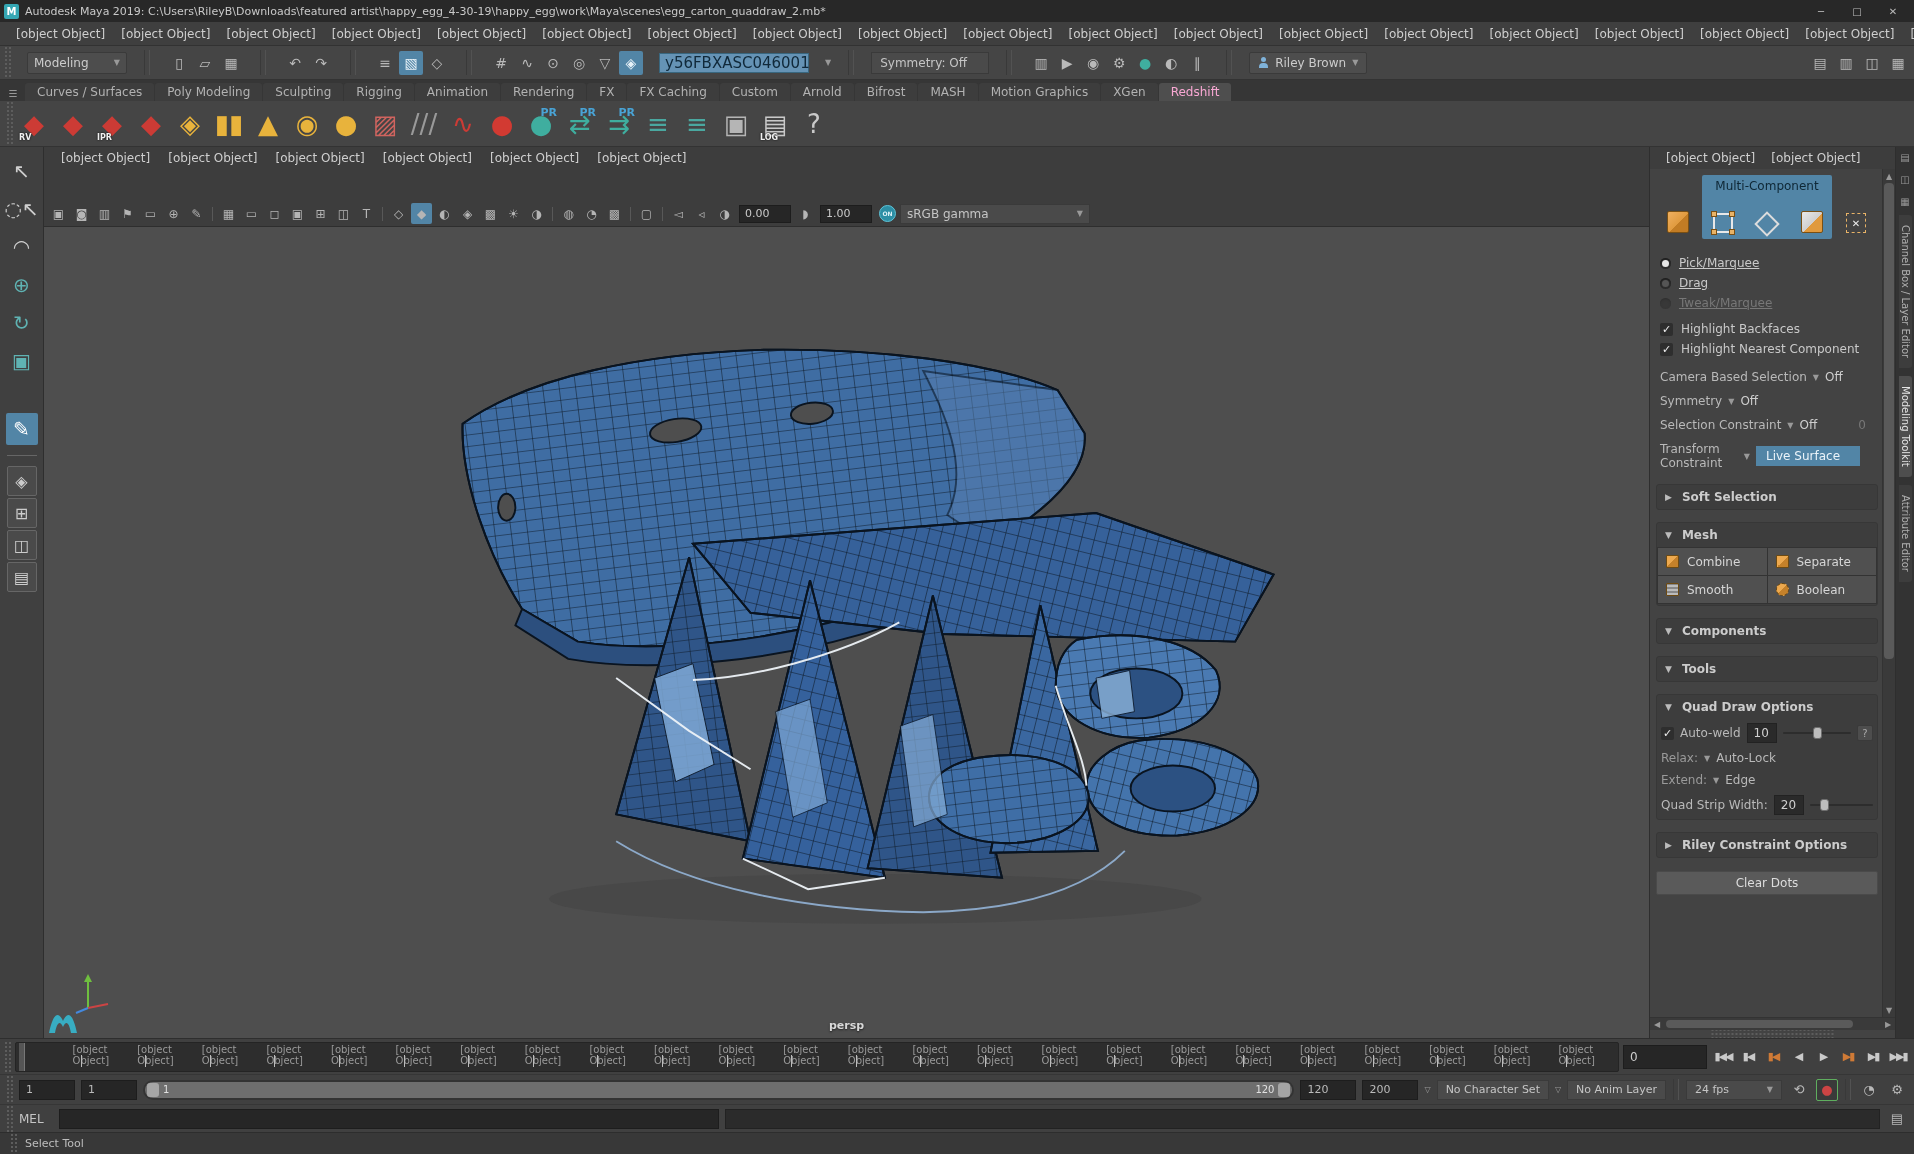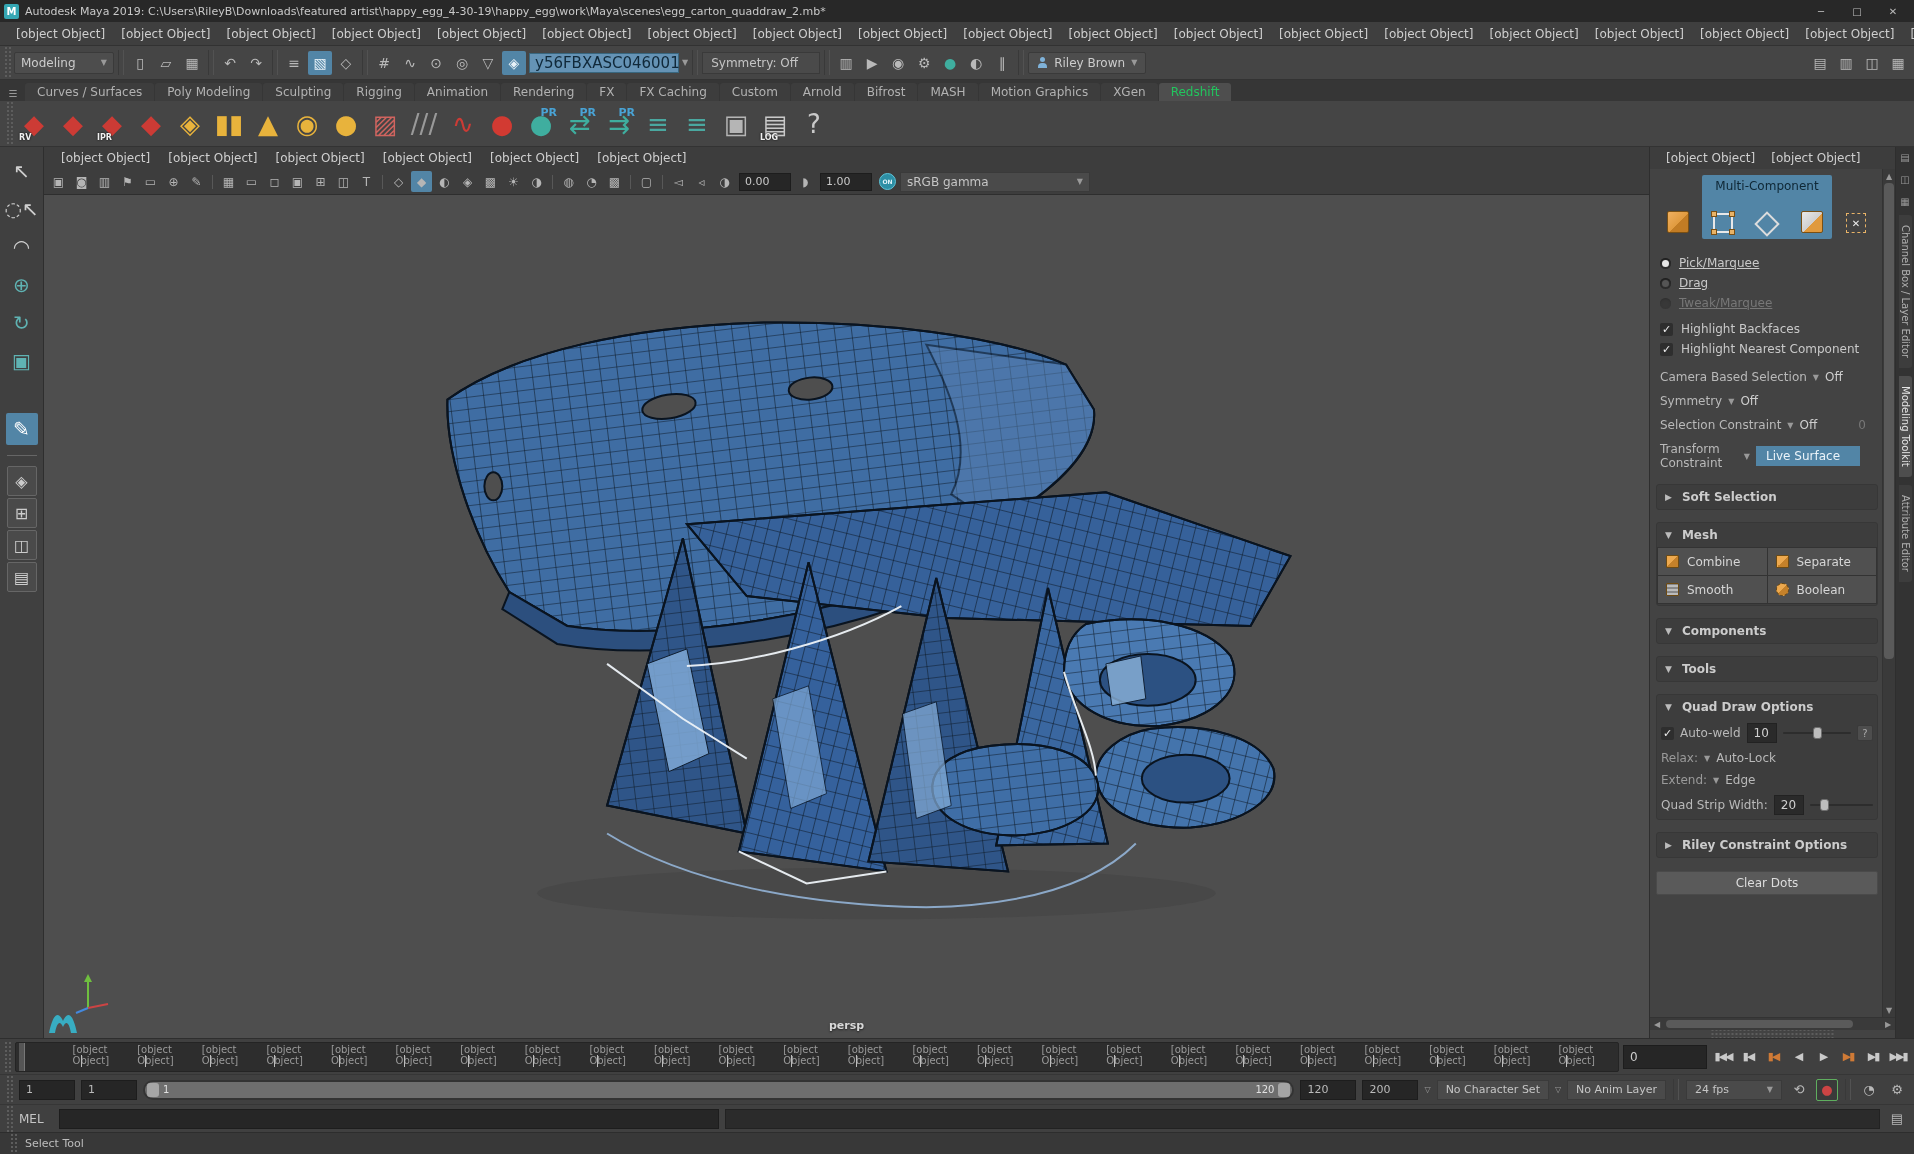--- a/index.html
+++ b/index.html
@@ -13,61 +13,61 @@
   .winbtns{display:flex;gap:2px;}
   .winbtn{width:34px;height:18px;display:flex;align-items:center;justify-content:center;color:#bbb;font-size:10px;}
 
   
   .menubar{height:24px;background:#3f3f3f;display:flex;align-items:center;padding:0 8px;flex:0 0 auto;border-bottom:1px solid #323232;}
   .menubar .menus{display:flex;flex:1;}
   .menu-item{padding:3px 8px;color:#cfcfcf;white-space:nowrap;cursor:default;}
   .caret{font-size:8px;color:#999;}
 
   
-  .statusline{height:34px;background:#454545;display:flex;align-items:center;gap:3px;padding:0 4px;flex:0 0 auto;border-bottom:1px solid #333;}
+  .statusline{height:34px;background:#454545;display:flex;align-items:center;gap:16px;padding:0 4px;flex:0 0 auto;border-bottom:1px solid #333;}
   .grip{width:7px;align-self:stretch;background-image:radial-gradient(circle,#5d5d5d 1px,transparent 1px);background-size:4px 4px;flex:0 0 auto;}
   .gsep{width:6px;align-self:stretch;margin:4px 1px;border-left:1px solid #393939;border-right:1px solid #525252;flex:0 0 auto;}
   .dropdown{height:22px;background:#4d4d4d;border:1px solid #3a3a3a;border-radius:2px;display:flex;align-items:center;justify-content:space-between;padding:0 6px;gap:8px;}
   .dd-mode{width:100px;}
   .igroup{display:flex;align-items:center;gap:2px;}
   .ic{width:24px;height:24px;display:flex;align-items:center;justify-content:center;position:relative;color:#b9b9b9;font-size:14px;border-radius:2px;flex:0 0 auto;}
   .ic::before{content:attr(data-glyph);}
   .ic.active{background:#5285a6;color:#e8f2f8;}
   .scene-field{width:150px;height:20px;background:#6593b5;color:#10293a;border:1px solid #39677f;display:flex;align-items:center;padding:0 5px;font-size:15px;}
   .sym-box{width:118px;height:22px;background:#4a4a4a;border:1px solid #3a3a3a;display:flex;align-items:center;padding:0 8px;color:#c5c5c5;}
   .user-chip{display:flex;align-items:center;gap:6px;height:22px;background:#4d4d4d;border:1px solid #3a3a3a;border-radius:2px;padding:0 8px;}
   .person{width:11px;height:11px;position:relative;}
   .person::before{content:"";position:absolute;left:3px;top:0;width:5px;height:5px;border-radius:50%;background:#7fb2d9;}
   .person::after{content:"";position:absolute;left:1px;top:6px;width:9px;height:5px;border-radius:4px 4px 0 0;background:#7fb2d9;}
   .spacer{flex:1;}
 
   
   .shelftabs{height:21px;background:#363636;display:flex;align-items:flex-end;padding:0 2px;gap:1px;flex:0 0 auto;}
   .shelf-menu{width:22px;height:16px;display:flex;align-items:center;justify-content:center;color:#999;font-size:10px;}
   .shelf-tab{padding:2px 12px;color:#b2b2b2;background:#3d3d3d;border-radius:3px 3px 0 0;white-space:nowrap;font-size:12px;}
-  .shelf-tab.active{background:#4e4e4e;color:#22c55e;}
+  .shelf-tab.active{background:#4e4e4e;color:#f9a8d4;}
   .shelf{height:46px;background:#454545;display:flex;align-items:center;gap:4px;padding:0 6px;flex:0 0 auto;border-bottom:1px solid #333;}
   .shelf .ic{width:34px;height:36px;font-size:26px;}
   .shelf .ic em{position:absolute;top:0;right:1px;font-style:normal;font-weight:bold;font-size:11px;color:#49a3d5;}
   .shelf .ic b{position:absolute;bottom:0;left:2px;font-size:8px;color:#f0f0f0;font-weight:bold;text-shadow:0 0 2px #000;}
 
   
   .main{flex:1;display:flex;min-height:0;}
   .toolbox{width:44px;background:#404040;border-right:1px solid #2e2e2e;display:flex;flex-direction:column;align-items:center;padding-top:8px;gap:4px;flex:0 0 auto;}
   .tool{width:32px;height:32px;display:flex;align-items:center;justify-content:center;font-size:20px;color:#cfcfcf;border-radius:2px;}
   .tool.active{background:#5285a6;color:#fff;}
   .tool-gap{height:28px;}
   .tb-div{width:30px;border-top:1px solid #666;margin:6px 0;}
   .layout-btn{width:30px;height:30px;border:1px solid #666;background:#4a4a4a;display:flex;align-items:center;justify-content:center;font-size:16px;color:#ccc;margin-bottom:2px;border-radius:2px;}
 
   
   .viewport{flex:1;display:flex;flex-direction:column;min-width:0;background:#3d3d3d;border-right:1px solid #2e2e2e;}
   .vp-menus{height:22px;display:flex;align-items:center;padding:0 8px;background:#3d3d3d;}
   .vp-menus .menu-item{padding:2px 9px;}
-  .vp-toolbar{height:26px;display:flex;align-items:center;gap:1px;padding:0 4px;background:#3d3d3d;border-bottom:1px solid #2e2e2e;}
+  .vp-toolbar{height:26px;display:flex;align-items:center;gap:1px;padding:0 4px;background:#3d3d3d;border-bottom:1px solid #2e2e2e;margin-top:32px;}
   .vp-toolbar .ic{width:21px;height:21px;font-size:12px;color:#b5b5b5;}
   .vsep{width:7px !important;}
   .vsep::before{content:"" !important;border-left:1px solid #585858;height:14px;}
   .numfield{width:52px;height:18px;background:#262626;border:1px solid #1d1d1d;color:#c9c9c9;display:flex;align-items:center;padding:0 5px;margin:0 3px;font-size:11px;}
   .on-badge{width:17px;height:17px;border-radius:50%;background:#2d8fa5;color:#dff3f8;font-size:6px;font-weight:bold;display:flex;align-items:center;justify-content:center;border:1px solid #5fc4d8;margin:0 3px;}
   .cm-select{width:190px;height:20px;background:#4a4a4a;border:1px solid #3a3a3a;display:flex;align-items:center;justify-content:space-between;padding:0 6px;color:#c5c5c5;}
   .vp-canvas{flex:1;position:relative;background:#4e4e4e;min-height:0;}
   .persp-label{position:absolute;bottom:6px;left:50%;transform:translateX(-50%);color:#d8d8d8;font-size:11px;font-weight:bold;text-shadow:0 1px 2px #222;}
   .axis-gizmo{position:absolute;left:24px;bottom:24px;}
   .maya-logo{position:absolute;left:2px;bottom:2px;}

